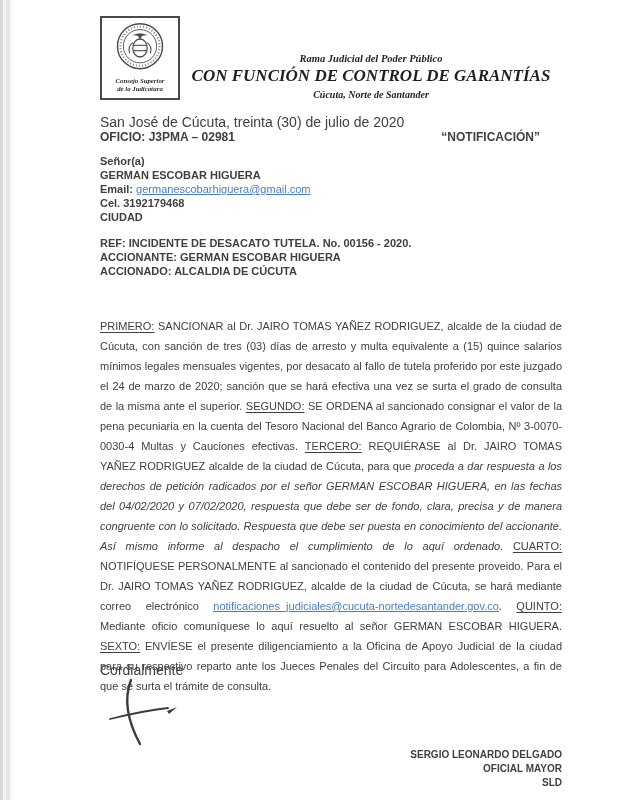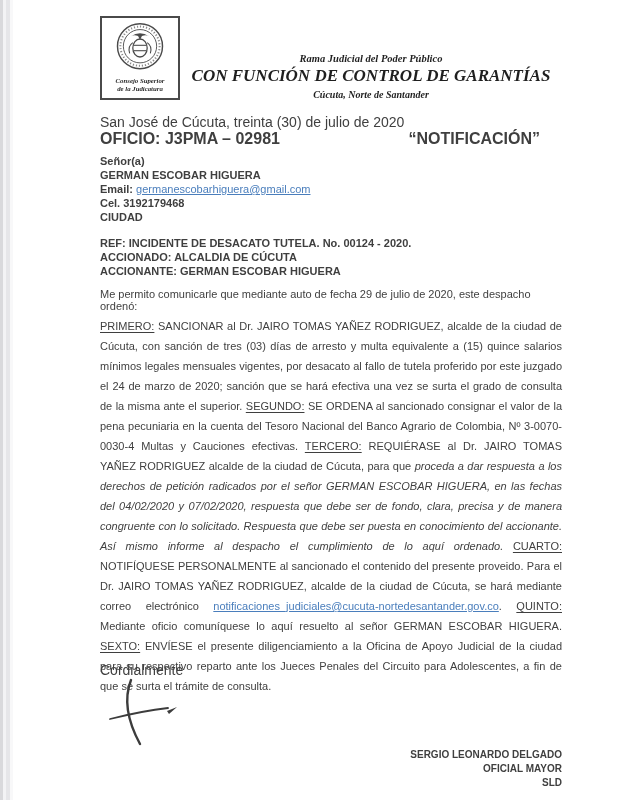--- a/index.html
+++ b/index.html
@@ -17,21 +17,21 @@
   .seal-caption{font-family:"Liberation Serif",serif;font-style:italic;font-weight:bold;
     font-size:6.8px;line-height:7.6px;color:#2c2c2c;text-align:center;margin-top:1px;}
   .header-text{flex:1;text-align:center;padding-top:8px;font-family:"Liberation Serif",serif;
     font-style:italic;font-weight:bold;color:#1f1f1f;}
   .h-line1{font-size:10.5px;margin-bottom:2px;}
   .h-line2{font-size:13.8px;letter-spacing:.2px;margin-bottom:3px;line-height:15px;}
   .h-line3{font-size:17px;margin-bottom:3px;}
   .h-line4{font-size:10px;}
 
   .date-line{top:114px;font-size:14px;}
-  .oficio-row{top:130px;font-size:16px;font-weight:bold;display:flex;justify-content:space-between;gap:7px;}
+  .oficio-row{top:130px;font-size:12px;font-weight:bold;display:flex;justify-content:space-between;gap:7px;}
   .notif{margin-right:22px;}
 
   .recipient{top:154px;font-size:11px;font-weight:bold;line-height:14px;}
   .ref{top:236px;font-size:11px;font-weight:bold;line-height:14px;}
   .intro{top:288px;font-size:11px;}
 
   .order{top:316px;font-size:11px;line-height:20px;text-align:justify;}
   .u{text-decoration:underline;text-underline-offset:1.5px;}
   .it{font-style:italic;}
   .link{color:#4a7ebc;text-decoration:underline;font-weight:normal;cursor:pointer;}
@@ -81,26 +81,25 @@
 
   <div class="blk recipient">
     <div>Señor(a)</div>
     <div>GERMAN ESCOBAR HIGUERA</div>
     <div><span>Email: </span><span class="link">germanescobarhiguera@gmail.com</span></div>
     <div>Cel. 3192179468</div>
     <div>CIUDAD</div>
   </div>
 
   <div class="blk ref">
-    <div>REF: INCIDENTE DE DESACATO TUTELA. No. 00124 - 2020.</div>
+    <div>REF: INCIDENTE DE DESACATO TUTELA. No. 00156 - 2020.</div>
+    <div>ACCIONANTE: GERMAN ESCOBAR HIGUERA</div>
     <div>ACCIONADO: ALCALDIA DE CÚCUTA</div>
-    <div>ACCIONANTE: GERMAN ESCOBAR HIGUERA</div>
   </div>
 
-  <div class="blk intro">Me permito comunicarle que mediante auto de fecha 29 de julio de 2020, este despacho ordenó:</div>
 
   <div class="blk order"><span class="u">PRIMERO:</span><span> SANCIONAR al Dr. JAIRO TOMAS YAÑEZ RODRIGUEZ, alcalde de la ciudad de Cúcuta, con sanción de tres (03) días de arresto y multa equivalente a (15) quince salarios mínimos legales mensuales vigentes, por desacato al fallo de tutela proferido por este juzgado el 24 de marzo de 2020; sanción que se hará efectiva una vez se surta el grado de consulta de la misma ante el superior. </span><span class="u">SEGUNDO:</span><span> SE ORDENA al sancionado consignar el valor de la pena pecuniaria en la cuenta del Tesoro Nacional del Banco Agrario de Colombia, Nº 3-0070-0030-4 Multas y Cauciones efectivas. </span><span class="u">TERCERO:</span><span> REQUIÉRASE al Dr. JAIRO TOMAS YAÑEZ RODRIGUEZ alcalde de la ciudad de Cúcuta, para que </span><span class="it">proceda a dar respuesta a los derechos de petición radicados por el señor GERMAN ESCOBAR HIGUERA, en las fechas del 04/02/2020 y 07/02/2020, respuesta que debe ser de fondo, clara, precisa y de manera congruente con lo solicitado. Respuesta que debe ser puesta en conocimiento del accionante. Así mismo informe al despacho el cumplimiento de lo aquí ordenado. </span><span class="u">CUARTO:</span><span> NOTIFÍQUESE PERSONALMENTE al sancionado el contenido del presente proveido.  Para el Dr. JAIRO TOMAS YAÑEZ RODRIGUEZ, alcalde de la ciudad de Cúcuta, se hará mediante correo electrónico </span><span class="link">notificaciones_judiciales@cucuta-nortedesantander.gov.co</span><span>. </span><span class="u">QUINTO:</span><span> Mediante oficio comuníquese lo aquí resuelto al señor GERMAN ESCOBAR HIGUERA. </span><span class="u">SEXTO:</span><span> ENVÍESE el presente diligenciamiento a la Oficina de Apoyo Judicial de la ciudad para su respectivo reparto ante los Jueces Penales del Circuito para Adolescentes, a fin de que se surta el trámite de consulta.</span></div>
 
   <div class="blk closing">Cordialmente</div>
 
   <svg class="sig-svg" width="78" height="72" viewBox="0 0 78 72">
     <path d="M23 4 C 16 22, 19 44, 32 68" stroke="#3c3c3c" stroke-width="2.4" fill="none" stroke-linecap="round"></path>
     <path d="M2 43 C 22 38, 42 34, 60 32" stroke="#3c3c3c" stroke-width="1.8" fill="none" stroke-linecap="round"></path>
     <path d="M59 35 l10 -4 -8 7 z" fill="#3c3c3c"></path>
   </svg>

